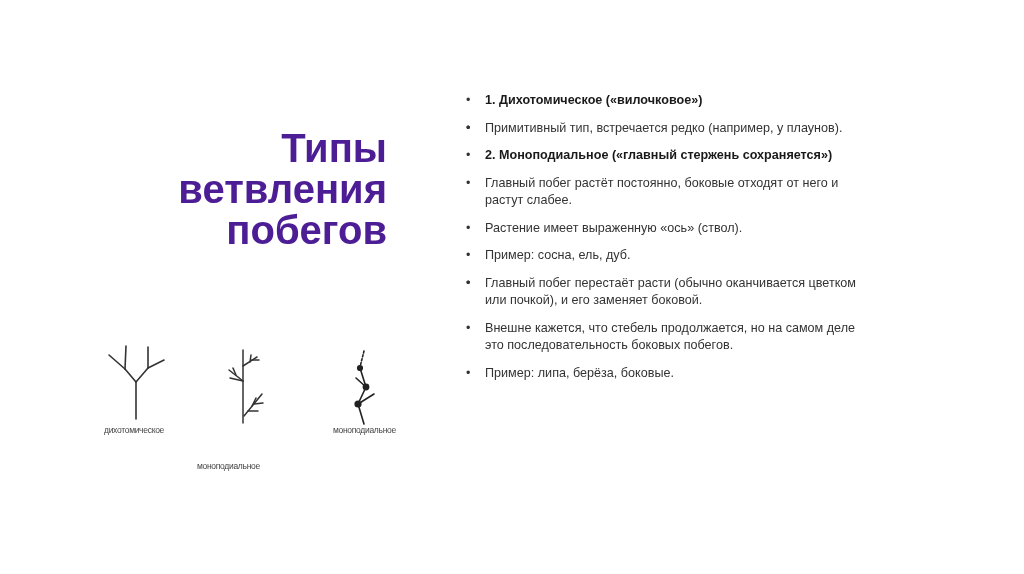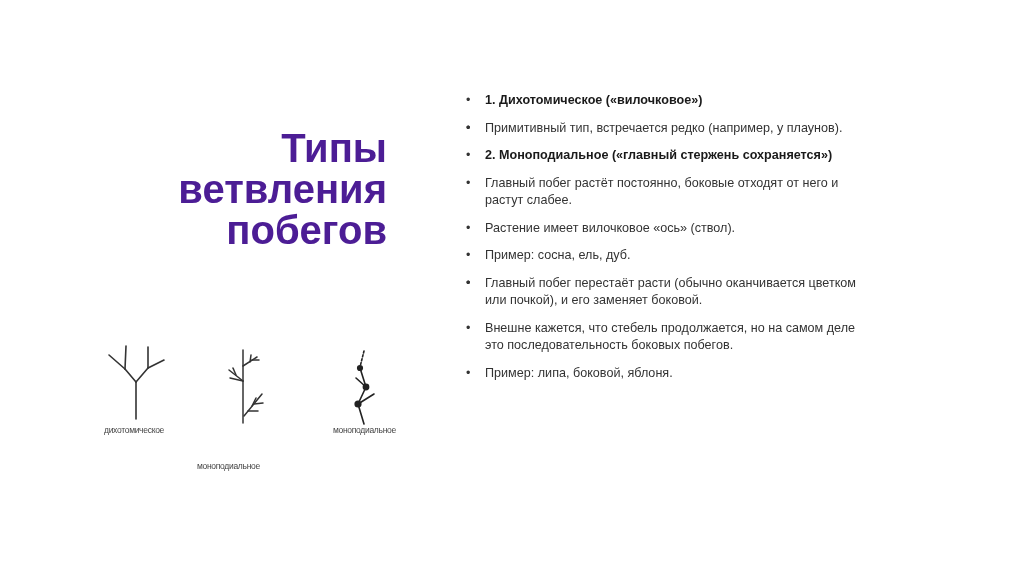--- a/index.html
+++ b/index.html
@@ -47,26 +47,26 @@
     <span>ветвления</span>
     <span>побегов</span>
   </div>
 
   <ul class="bullets">
     <li class="bold"><span class="dot">•</span><span>1. Дихотомическое («вилочковое»)</span></li>
     <li><span class="dot">•</span></li>
     <li><span class="dot">•</span><span>Примитивный тип, встречается редко (например, у плаунов).</span></li>
     <li class="bold"><span class="dot">•</span><span>2. Моноподиальное («главный стержень сохраняется»)</span></li>
     <li><span class="dot">•</span><span>Главный побег растёт постоянно, боковые отходят от него и растут слабее.</span></li>
-    <li><span class="dot">•</span><span>Растение имеет вилочковое «ось» (ствол).</span></li>
+    <li><span class="dot">•</span><span>Растение имеет выраженную «ось» (ствол).</span></li>
     <li><span class="dot">•</span><span>Пример: сосна, ель, дуб.</span></li>
     <li class="bold"><span class="dot">•</span></li>
     <li><span class="dot">•</span><span>Главный побег перестаёт расти (обычно оканчивается цветком или почкой), и его заменяет боковой.</span></li>
     <li><span class="dot">•</span><span>Внешне кажется, что стебель продолжается, но на самом деле это последовательность боковых побегов.</span></li>
-    <li><span class="dot">•</span><span>Пример: липа, боковой, яблоня.</span></li>
+    <li><span class="dot">•</span><span>Пример: липа, берёза, боковые.</span></li>
   </ul>
 
   <div class="diagrams">
     <svg class="diagram-svg" width="320" height="110" viewBox="95 335 320 110" xmlns="http://www.w3.org/2000/svg">
       <g stroke="#333" stroke-width="1.6" fill="none" stroke-linecap="round">
         <line x1="136" y1="419" x2="136" y2="382"></line>
         <line x1="136" y1="382" x2="125" y2="369"></line>
         <line x1="136" y1="382" x2="148" y2="368"></line>
         <line x1="125" y1="369" x2="126" y2="346"></line>
         <line x1="125" y1="369" x2="109" y2="355"></line>

